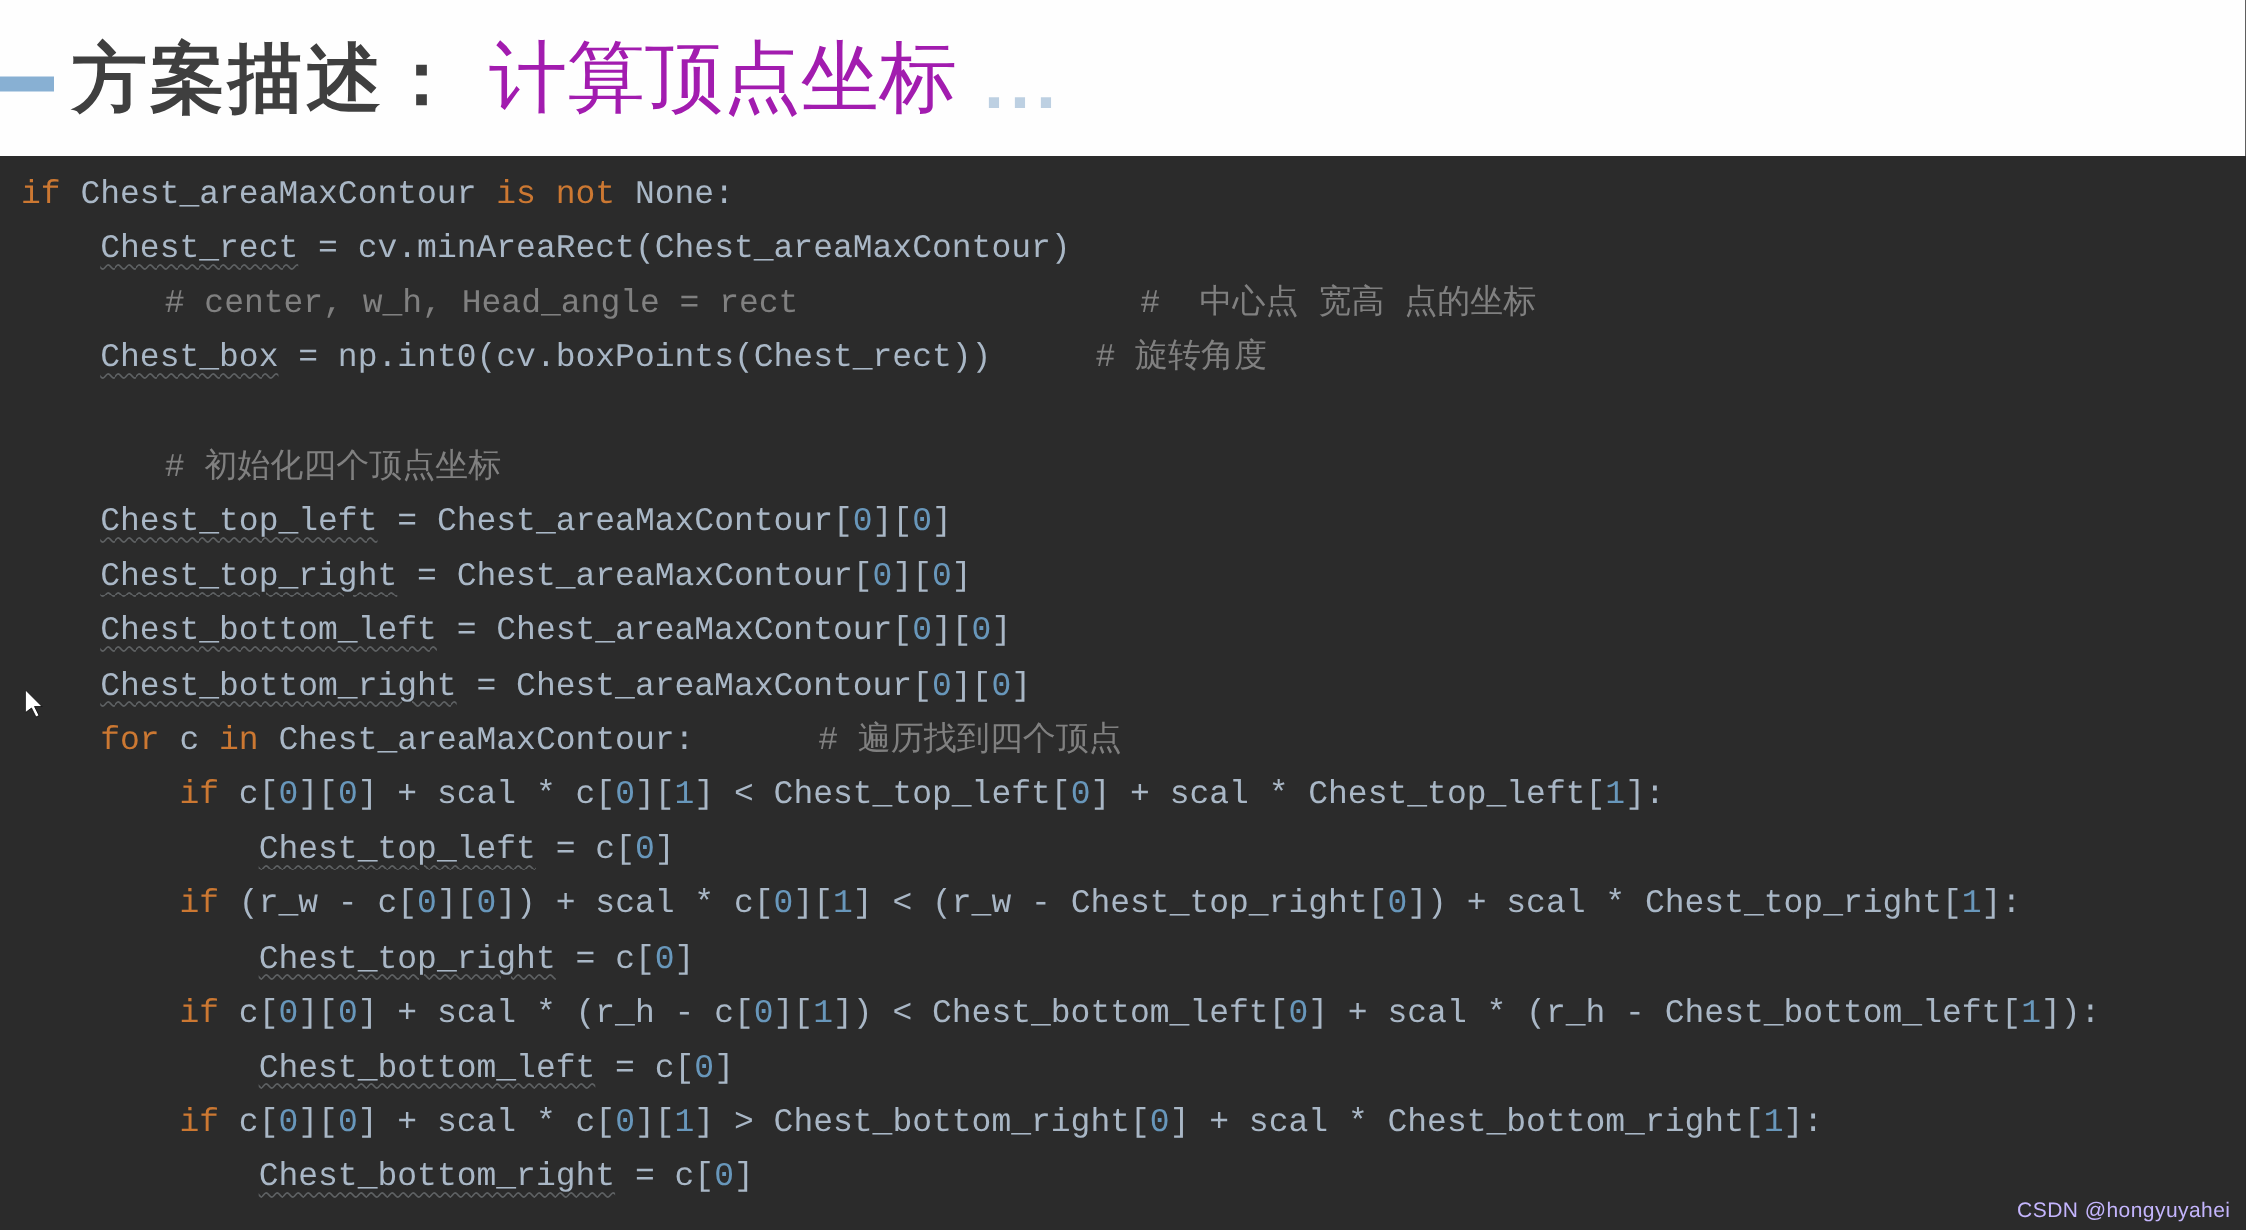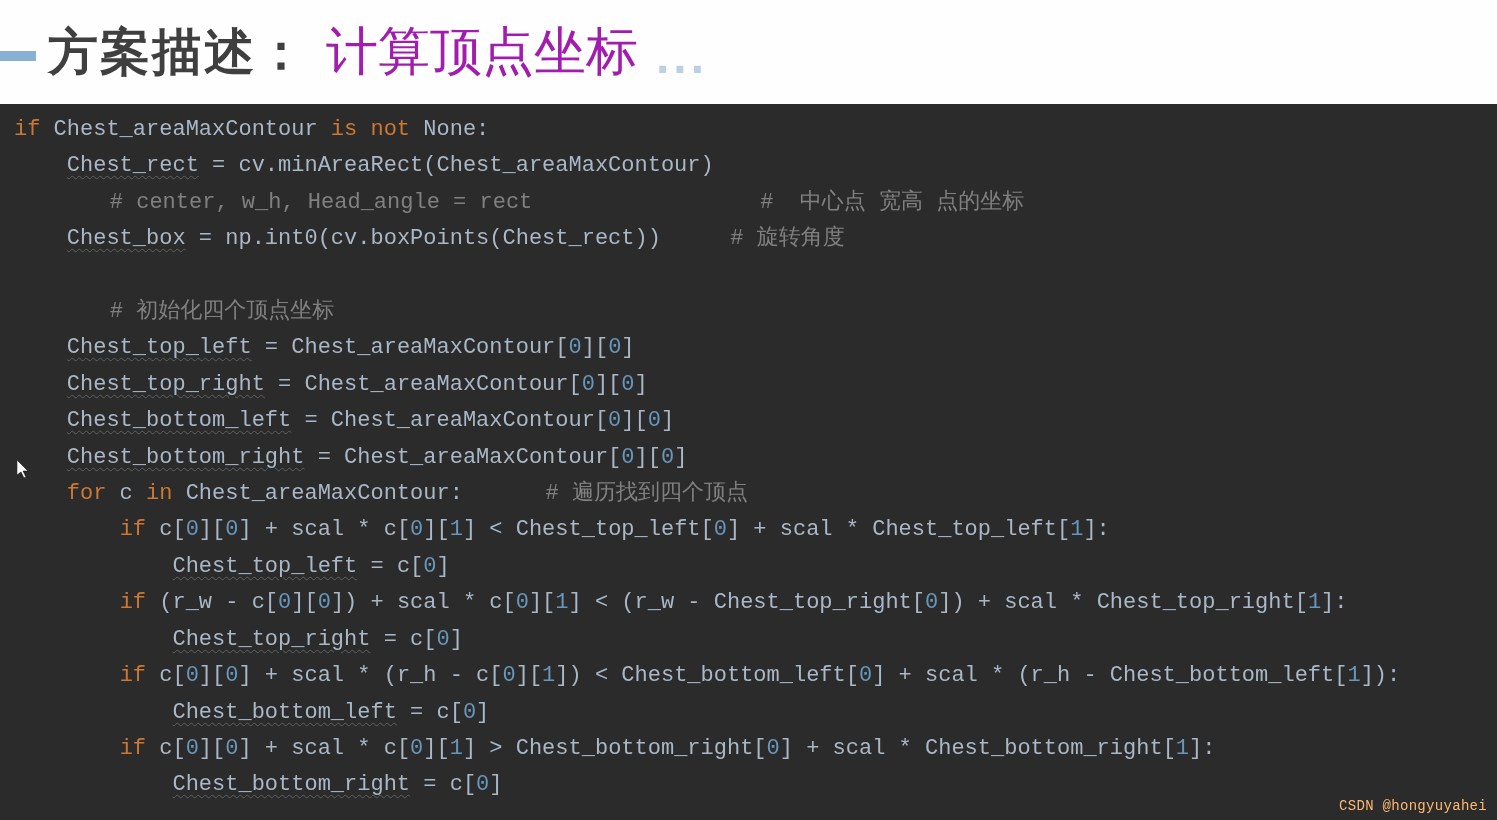--- a/index.html
+++ b/index.html
@@ -60,23 +60,23 @@
     }
     .kw { color: #cc7832; margin-top: 20px; }
     .num { color: #6897bb; }
     .cmt { color: #808080; margin-left: 43px; }
     .uline { text-decoration: underline; text-decoration-style: wavy; text-decoration-color: #5e6163; text-decoration-thickness: 1px; text-underline-offset: 4px;}
     .cursor-svg { position: absolute; left: 17px; top: 460px; }
     .watermark {
       position: absolute;
       right: 10px;
       bottom: 6px;
-      font-family: Liberation Mono, monospace;
+      font-family: Liberation Sans, sans-serif;
       font-size: 14px;
-      color: #fdba74;
+      color: #c4b5fd;
       letter-spacing: 0.3px;
     }
   </style>
 </head>
 <body>
 
 <div class="header">
   <div class="header-bar"></div>
   <span class="header-title-main">方案描述：</span>
   <span class="header-title-sub">计算顶点坐标</span>

